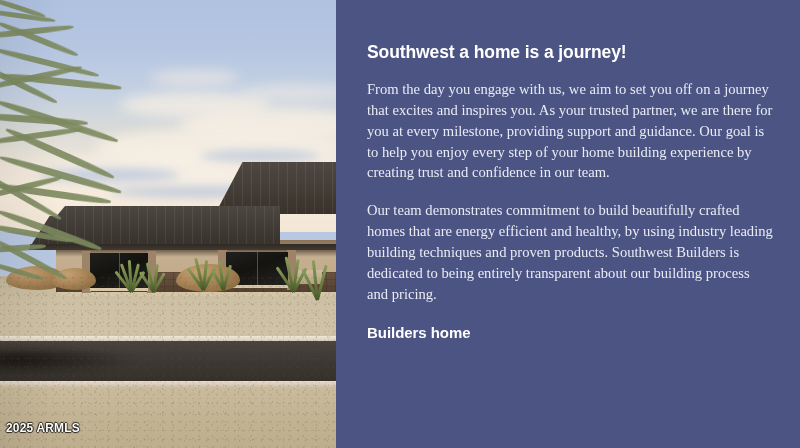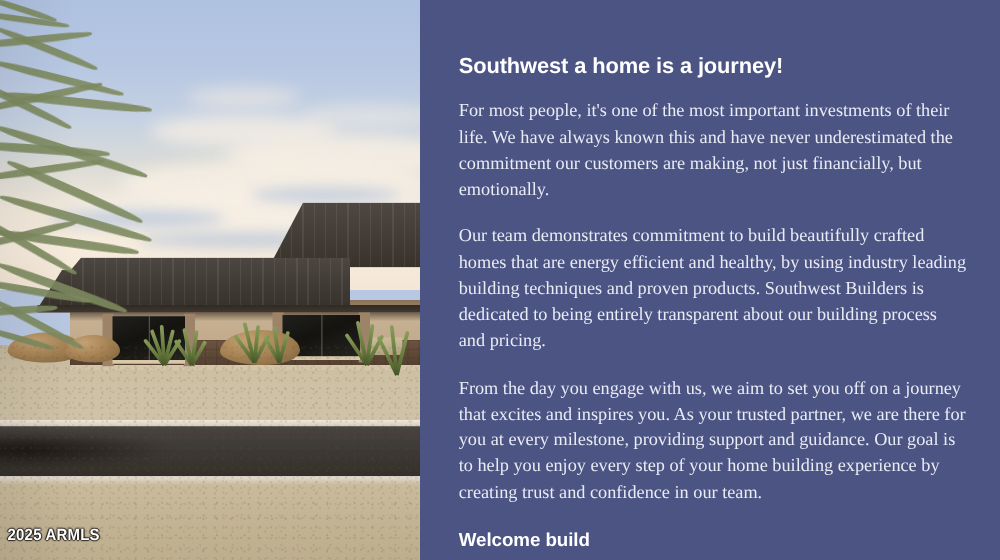--- a/index.html
+++ b/index.html
@@ -403,21 +403,20 @@
     <div class="photo-vignette"></div>
 
     <div class="watermark">2025 ARMLS</div>
   </div>
 
   <div class="text-pane">
 
     <h1 class="headline">Southwest a home is a journey!</h1>
 
     <div class="body-copy">
-      <p>For most people, it's one of the most important investments of their life. We have always known this and have never underestimated the commitment our customers are making, not just financially, but emotionally.</p>
+      <p>From the day you engage with us, we aim to set you off on a journey that excites and inspires you. As your trusted partner, we are there for you at every milestone, providing support and guidance. Our goal is to help you enjoy every step of your home building experience by creating trust and confidence in our team.</p>
       <p>Our team demonstrates commitment to build beautifully crafted homes that are energy efficient and healthy, by using industry leading building techniques and proven products. Southwest Builders is dedicated to being entirely transparent about our building process and pricing.</p>
-      <p>From the day you engage with us, we aim to set you off on a journey that excites and inspires you. As your trusted partner, we are there for you at every milestone, providing support and guidance. Our goal is to help you enjoy every step of your home building experience by creating trust and confidence in our team.</p>
-    </div>
-
-    <div class="welcome">Welcome build</div>
+    </div>
+
+    <div class="welcome">Builders home</div>
   </div>
 
 </div>
 
 </body></html>

